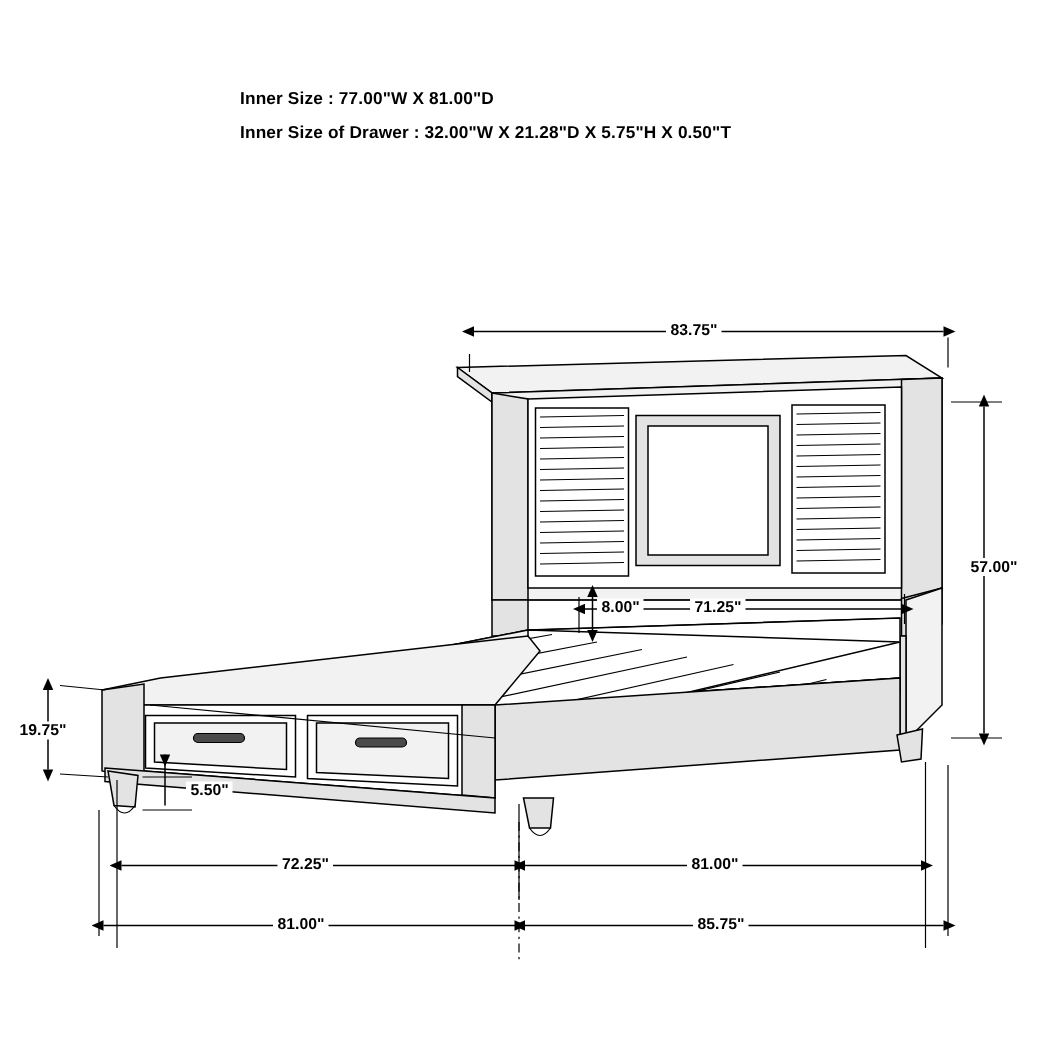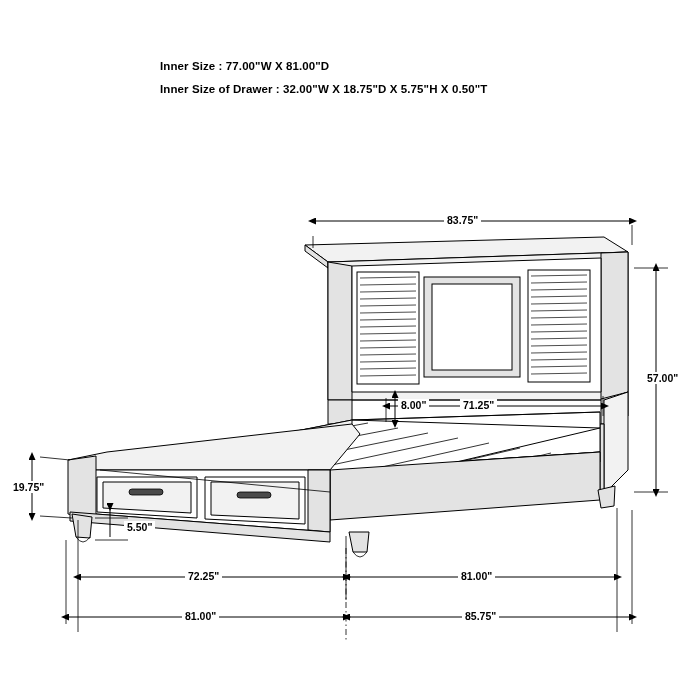--- a/index.html
+++ b/index.html
@@ -52,21 +52,21 @@
   .fill-m { fill: #e3e3e3; stroke: #000; stroke-width: 1; }
   .louver { stroke: #000; stroke-width: 0.7; fill: none; }
   .knob { fill: #4a4a4a; stroke: #000; stroke-width: 0.8; }
 </style>
 </head>
 <body>
 
 <div id="page">
 
   <div class="spec-text" id="spec1">Inner Size : 77.00"W X 81.00"D</div>
-  <div class="spec-text" id="spec2">Inner Size of Drawer : 32.00"W X 18.75"D X 5.75"H X 0.50"T</div>
+  <div class="spec-text" id="spec2">Inner Size of Drawer : 32.00"W X 21.28"D X 5.75"H X 0.50"T</div>
 
   <svg class="layer" viewBox="0 0 700 700">
     <defs>
       <marker id="arrL" markerWidth="9" markerHeight="7" refX="8" refY="3.5" orient="auto" markerUnits="userSpaceOnUse">
         <path d="M8,0 L0,3.5 L8,7 z" fill="#000"></path>
       </marker>
       <marker id="arrR" markerWidth="9" markerHeight="7" refX="1" refY="3.5" orient="auto" markerUnits="userSpaceOnUse">
         <path d="M1,0 L9,3.5 L1,7 z" fill="#000"></path>
       </marker>
     </defs>

